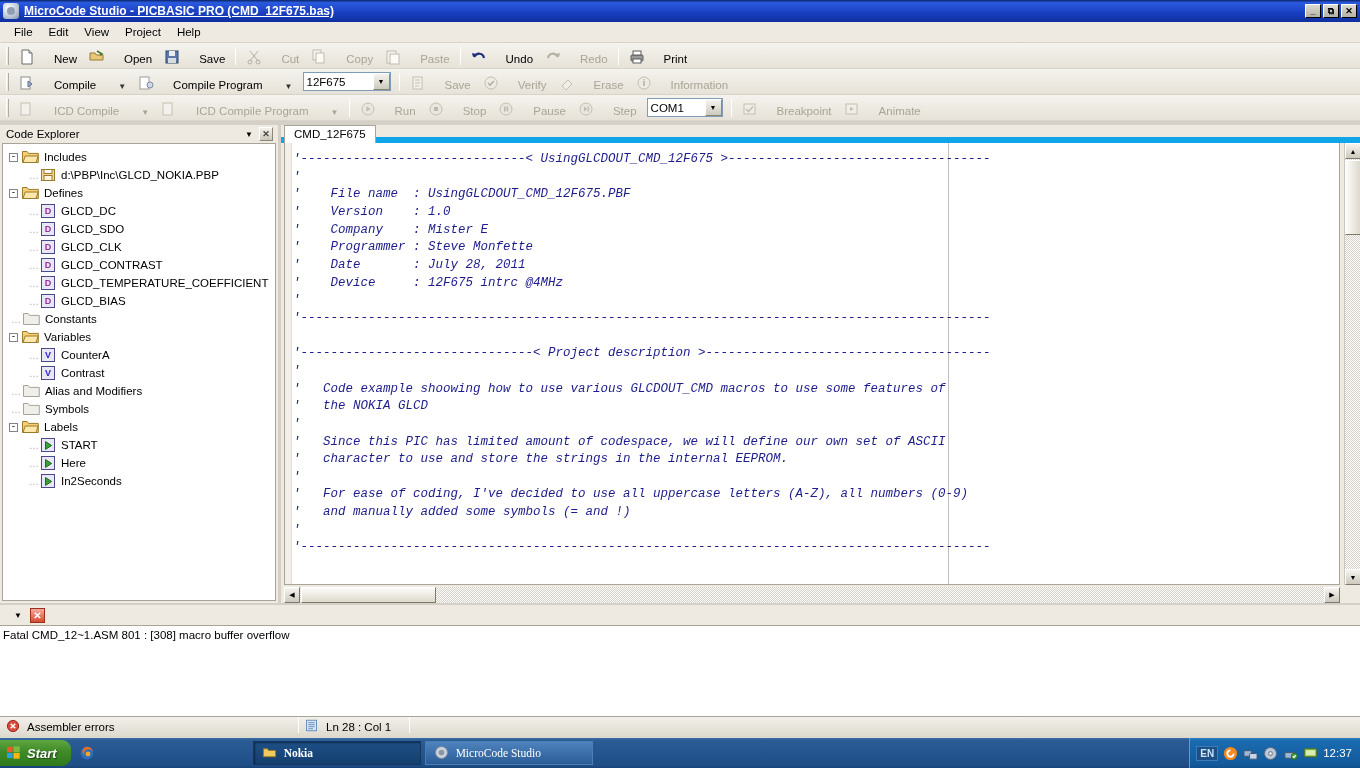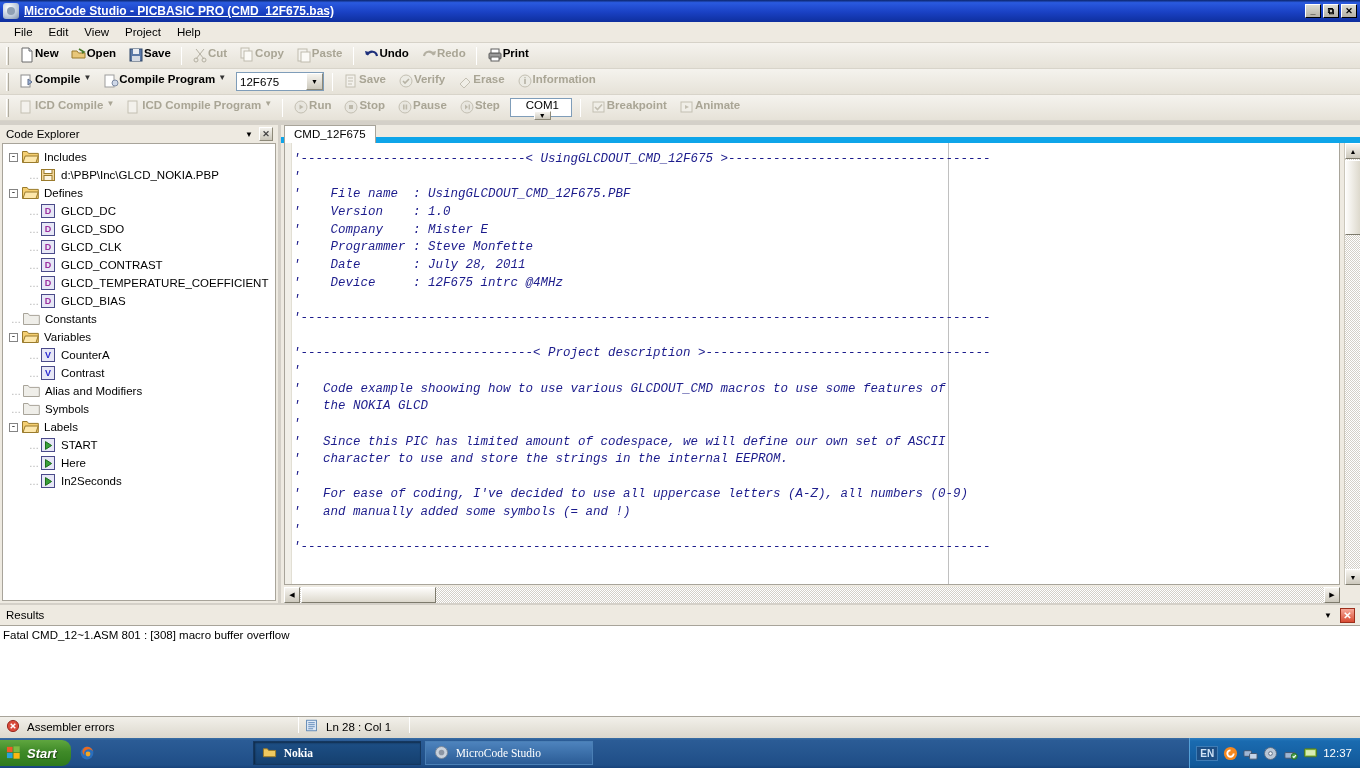--- a/index.html
+++ b/index.html
@@ -52,24 +52,23 @@
   .toolbar {
     position: absolute; left: 0; width: 1360px; height: 26px;
     background: linear-gradient(to bottom,#f5f3ee,#e6e2d8);
     display: flex; align-items: center; padding-left: 4px;
     border-bottom: 1px solid #d8d4ca;
   }
   #tb1 { top: 43px; }
   #tb2 { top: 69px; }
   #tb3 { top: 95px; }
   .tbtn {
-    display: flex; align-items: flex-start; gap: 0;
+    display: flex; align-items: flex-end; gap: 19px;
     padding: 2px 6px; height: 22px; font-size: 11.5px; color: #000;
     white-space: nowrap;
-    font-weight: bold;
   }
   .tbtn.dim { color: #a9a595; }
   .grip {
     width: 3px; height: 18px; margin: 0 4px 0 2px;
     border-left: 1px solid #fff; border-right: 1px solid #b0aca0;
   }
   .sep { width: 1px; height: 18px; background: #c4c0b4; margin: 0 4px;
          border-right: 1px solid #fff; }
   .ico { width: 16px; height: 16px; display: inline-block; position: relative; flex: none; }
   .ico svg { display: block; }
@@ -82,21 +81,21 @@
     font-size: 11.5px; padding-left: 3px; margin: 12px 4px; position: relative;
   }
   .combo .val { flex: 1; color: #000; }
   .combo .arrow {
     width: 17px; height: 17px;
     background: linear-gradient(to bottom,#f6f4ef,#cdc9bd);
     border: 1px solid #fff; border-right-color:#8d8979; border-bottom-color:#8d8979;
     display: flex; align-items: center; justify-content: center;
     font-size: 7px; color: #000;
   }
-  .combo.small { width: 62px; flex-direction: column; }
+  .combo.small { width: 76px; }
 
   
   .explorer {
     position: absolute; left: 0; top: 125px; width: 278px; height: 478px;
     background: #eeeae1;
   }
   .exp-head {
     height: 18px; display: flex; align-items: center;
     font-size: 11.5px; padding-left: 6px; color: #000;
   }
@@ -774,21 +773,20 @@
     </div>
     <div class="hsb">
       <div class="sb-btn l">◀</div>
       <div class="thumb"></div>
       <div class="sb-btn r">▶</div>
     </div>
   </div>
 
   <div class="results">
     <div class="res-head">
-      <span class="ttl">Results</span>
       <span class="res-dd">▼</span>
       <span class="res-x">✕</span>
     </div>
     <div class="res-body">Fatal CMD_12~1.ASM 801 : [308] macro buffer overflow</div>
   </div>
 
   <div class="statusbar">
     <span class="st-cell">
       <span class="ico">
           <svg width="14" height="14" viewBox="0 0 16 16">

